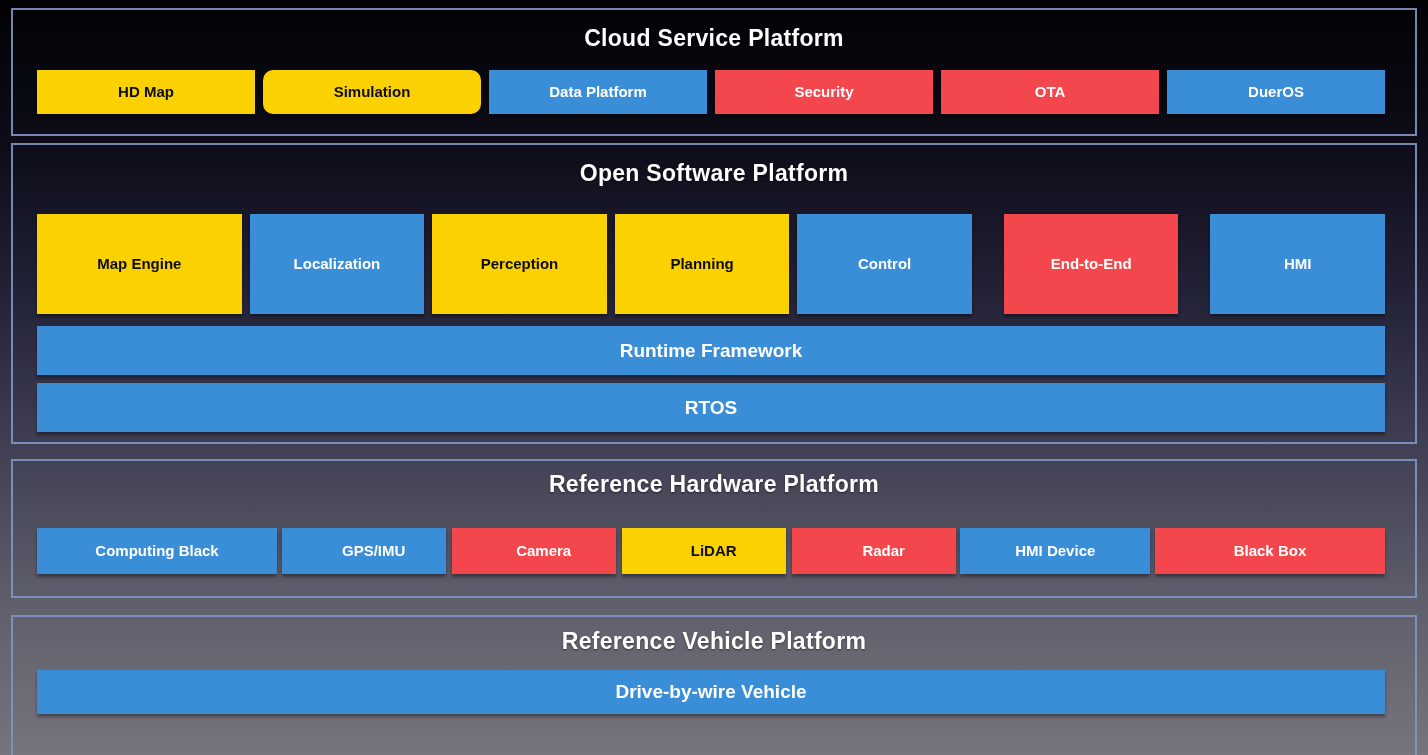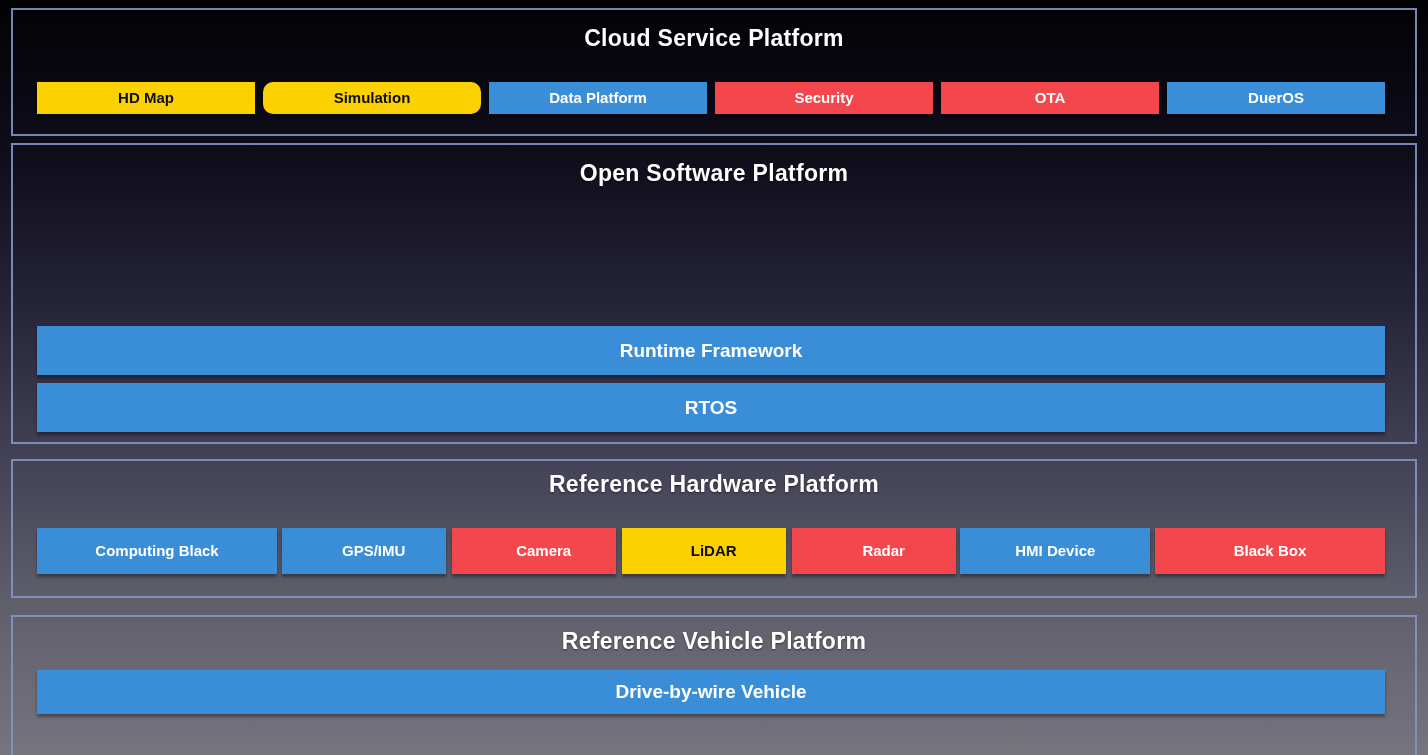--- a/index.html
+++ b/index.html
@@ -26,21 +26,21 @@
   .sec-vehicle .panel-title{padding-top:11px;}
 
   .box{
     display:flex;align-items:center;justify-content:center;
     font-weight:700;font-size:15px;line-height:1.1;text-align:center;
     box-shadow:0 3px 3px rgba(0,0,0,0.38);
   }
   .row{position:absolute;left:24px;right:30px;display:flex;}
 
   
-  .row-cloud{top:72px;height:32px;gap:8px;}
+  .row-cloud{top:60px;height:44px;gap:8px;}
   .row-cloud .box{flex:1;}
 
   
   .row-modules{top:69px;height:100px;gap:8px;}
   .row-modules .box{flex:1 1 174px;}
   .row-modules .box.wide{flex:1.18 1 204px;}
   .row-modules .box.spaced{margin-left:24px;}
 
   .bar{
     position:absolute;left:24px;right:30px;
@@ -74,20 +74,29 @@
       <div class="box" style="background: rgb(251, 209, 2); color: rgb(13, 13, 13); border-radius: 10px;">Simulation</div>
       <div class="box" style="background: rgb(58, 142, 216); color: rgb(255, 255, 255);">Data Platform</div>
       <div class="box" style="background: rgb(244, 71, 77); color: rgb(255, 255, 255);">Security</div>
       <div class="box" style="background: rgb(244, 71, 77); color: rgb(255, 255, 255);">OTA</div>
       <div class="box" style="background: rgb(58, 142, 216); color: rgb(255, 255, 255);">DuerOS</div>
     </div>
   </section>
 
   <section class="panel sec-software">
     <h2 class="panel-title">Open Software Platform</h2>
+    <div class="row row-modules">
+      <div class="box wide" style="background: rgb(251, 209, 2); color: rgb(13, 13, 13);">Map Engine</div>
+      <div class="box" style="background: rgb(58, 142, 216); color: rgb(255, 255, 255);">Localization</div>
+      <div class="box" style="background: rgb(251, 209, 2); color: rgb(13, 13, 13);">Perception</div>
+      <div class="box" style="background: rgb(251, 209, 2); color: rgb(13, 13, 13);">Planning</div>
+      <div class="box" style="background: rgb(58, 142, 216); color: rgb(255, 255, 255);">Control</div>
+      <div class="box spaced" style="background: rgb(244, 71, 77); color: rgb(255, 255, 255);">End-to-End</div>
+      <div class="box spaced" style="background: rgb(58, 142, 216); color: rgb(255, 255, 255);">HMI</div>
+    </div>
     <div class="bar bar-runtime" style="background: rgb(58, 142, 216); color: rgb(255, 255, 255);">Runtime Framework</div>
     <div class="bar bar-rtos" style="background: rgb(58, 142, 216); color: rgb(255, 255, 255);">RTOS</div>
   </section>
 
   <section class="panel sec-hardware">
     <h2 class="panel-title">Reference Hardware Platform</h2>
     <div class="row row-hw">
       <div class="box hw-computing" style="background: rgb(58, 142, 216); color: rgb(255, 255, 255);">Computing Black</div>
       <div class="sensor-group">
         <div class="box" style="background: rgb(58, 142, 216); color: rgb(255, 255, 255);">GPS/IMU</div>

